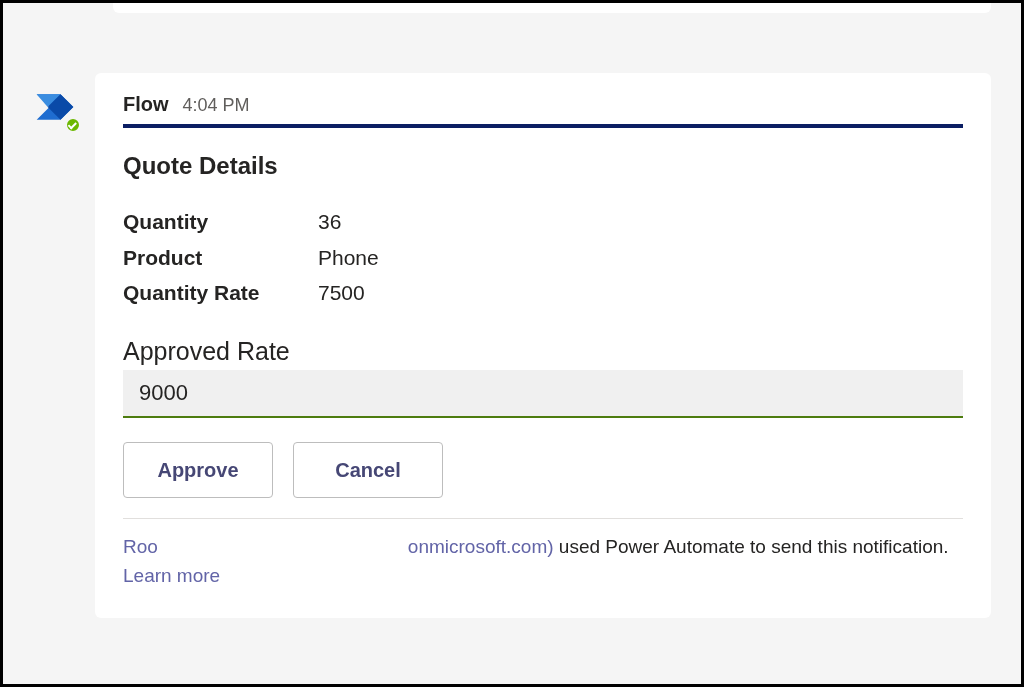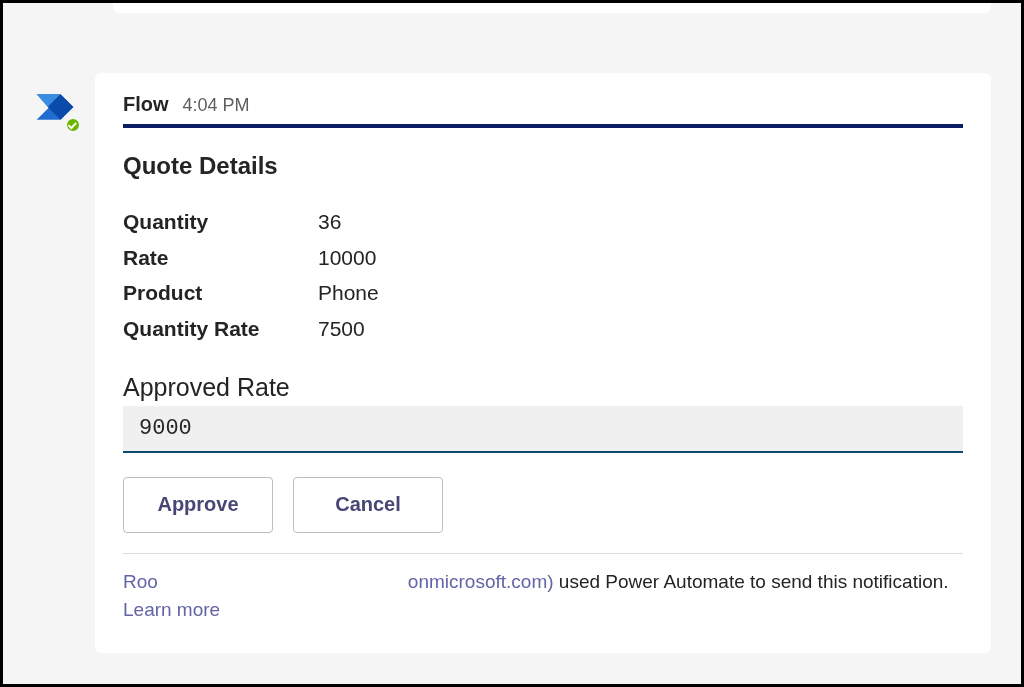--- a/index.html
+++ b/index.html
@@ -110,24 +110,24 @@
     font-size: 25px;
     color: #252423;
     margin-bottom: 4px;
   }
   .text-input {
     width: 100%;
     font-size: 22px;
     padding: 10px 16px;
     background: #f0f0f0;
     border: none;
-    border-bottom: 2px solid #0c4a6e;
+    border-bottom: 2px solid #4d7c0f;
     outline: none;
     color: #252423;
-    font-family: Liberation Mono, monospace;
+    font-family: Liberation Sans, sans-serif;
   }
   .actions {
     display: flex;
     align-items: center;
     gap: 20px;
     margin-top: 24px;
     padding-bottom: 20px;
     border-bottom: 1px solid #e1dfdd;
   }
   .act-btn {
@@ -188,24 +188,20 @@
       <span class="timestamp">4:04 PM</span>
     </div>
 
     <div class="card">
       <div class="card-title">Quote Details</div>
 
       <div class="facts">
         <div class="fact-row">
           <div class="fact-label">Quantity</div>
           <div class="fact-value">36</div>
-        </div>
-        <div class="fact-row">
-          <div class="fact-label">Rate</div>
-          <div class="fact-value">10000</div>
         </div>
         <div class="fact-row">
           <div class="fact-label">Product</div>
           <div class="fact-value">Phone</div>
         </div>
         <div class="fact-row">
           <div class="fact-label">Quantity Rate</div>
           <div class="fact-value">7500</div>
         </div>
       </div>

